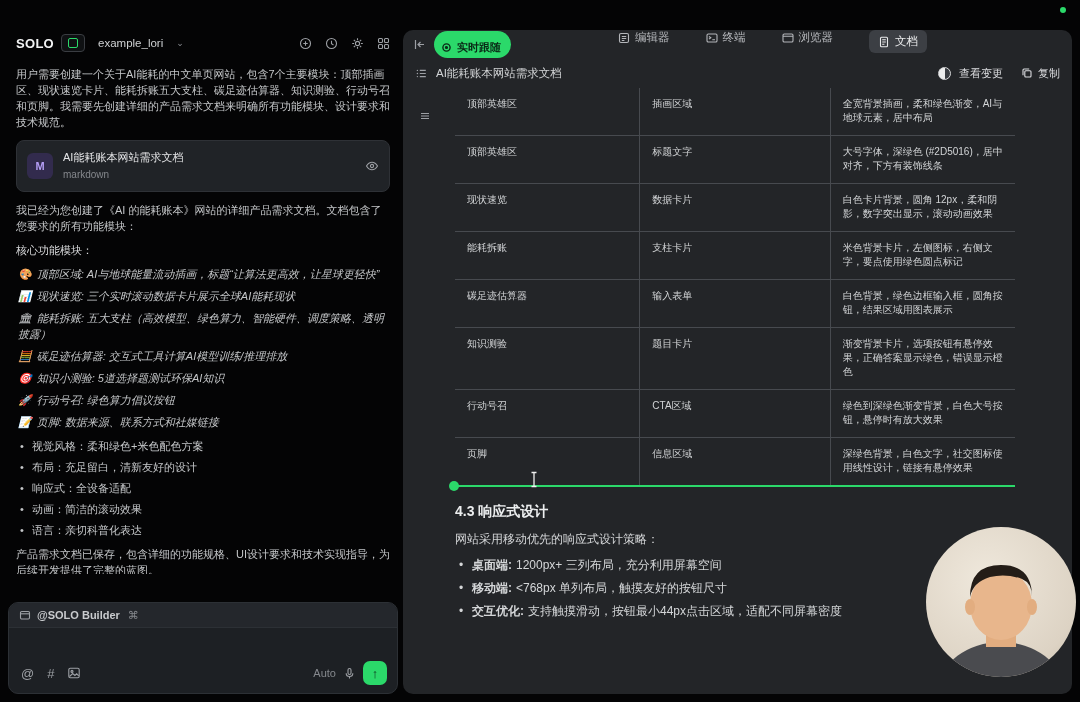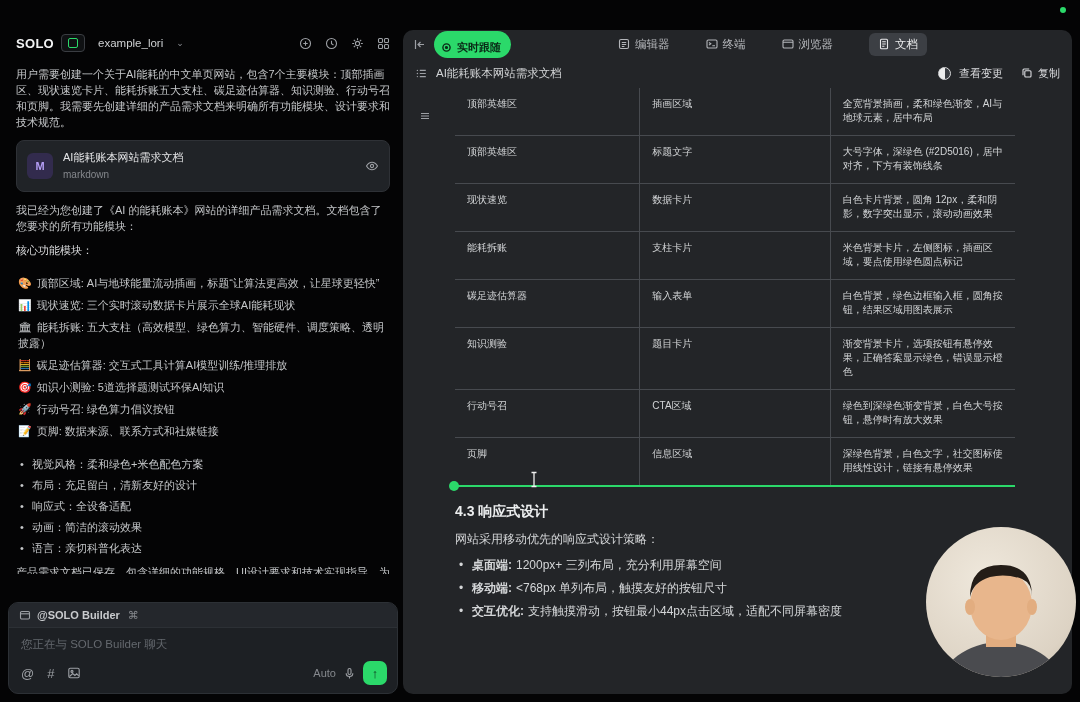--- a/index.html
+++ b/index.html
@@ -27,21 +27,21 @@
   .chat{position:absolute;top:28px;left:0;right:0;bottom:120px;overflow:hidden;padding:0 8px;font-size:11px;line-height:16px;color:#c5c7c9;}
   .chat p{margin:8px 0;}
   .strong{color:#dadbdd;}
 
   .file-card{display:flex;align-items:center;gap:10px;background:#202327;border:1px solid #2e3136;border-radius:8px;padding:8px 10px;margin:10px 0;cursor:pointer;}
   .file-icon{width:26px;height:26px;border-radius:6px;background:#322b4d;color:#b49df5;display:flex;align-items:center;justify-content:center;font-weight:700;font-size:11px;flex:0 0 26px;}
   .file-title{font-size:11px;color:#e4e5e7;}
   .file-sub{font-size:10px;color:#85888d;margin-top:2px;}
   .file-eye{margin-left:auto;}
 
-  ul.modules{list-style:none;margin:17px 0;padding:0 0 0 2px;}
+  ul.modules{list-style:none;margin:8px 0;padding:0 0 0 2px;font-style:italic;}
   ul.modules li{margin:6px 0;}
   .emoji{margin-right:5px;}
 
   ul.plain{list-style:none;margin:6px 0;padding:0 0 0 4px;}
   ul.plain li{margin:5px 0;padding-left:12px;position:relative;}
   ul.plain li::before{content:"•";position:absolute;left:0;color:#c5c7c9;}
 
   .composer{position:absolute;left:0;right:0;bottom:0;height:92px;background:#1d2024;border:1px solid #2c3035;border-radius:10px;box-sizing:border-box;}
   .chipbar{height:24px;display:flex;align-items:center;gap:6px;padding:0 10px;background:#24272c;border-radius:9px 9px 0 0;border-bottom:1px solid #2c3035;font-size:11px;color:#c9cbce;font-weight:600;}
   .cmd{color:#85888d;margin-left:2px;font-weight:400;}
@@ -49,21 +49,21 @@
   .composer-bar{position:absolute;left:12px;right:10px;bottom:8px;display:flex;align-items:center;gap:13px;}
   .glyph-btn{font-size:13px;color:#9da0a5;cursor:pointer;}
   .composer-right{margin-left:auto;display:flex;align-items:center;gap:7px;}
   .auto{font-size:11px;color:#85888d;}
   .send{width:24px;height:24px;border-radius:7px;background:#2bd96a;color:#0b2f1a;display:flex;align-items:center;justify-content:center;font-weight:700;font-size:13px;border:none;cursor:pointer;font-family:inherit;}
 
   
   .main{position:absolute;left:403px;top:30px;right:8px;bottom:8px;background:#232528;border-radius:10px;}
   .tabbar{display:flex;align-items:center;height:28px;padding:0 10px;gap:8px;position:relative;}
   .follow-pill{display:inline-flex;align-items:center;gap:5px;background:#2bd96a;color:#0a2b17;font-size:11px;font-weight:700;border-radius:20px;padding:9px 10px 3px 7px;cursor:pointer;}
-  .tabs-group{position:absolute;left:215px;top:0;height:28px;display:flex;gap:36px;align-items:center;}
+  .tabs-group{position:absolute;left:215px;top:0;height:28px;display:flex;gap:36px;align-items:flex-start;}
   .tab{display:flex;align-items:center;gap:5px;font-size:11.5px;color:#b4b6ba;cursor:pointer;}
   .tab.active{background:#3c3f44;color:#e9eaeb;border-radius:6px;padding:4px 9px;}
 
   .dochdr{display:flex;align-items:center;height:30px;padding:0 12px;gap:8px;color:#d2d4d6;font-size:11.5px;}
   .hdr-right{margin-left:auto;display:flex;align-items:center;gap:8px;font-size:11px;color:#dcdde0;}
   .half-toggle{width:13px;height:13px;border-radius:50%;background:linear-gradient(90deg,#eceded 50%,#3a3d42 50%);border:1px solid #d7d8da;box-sizing:border-box;cursor:pointer;}
   .view-changes{cursor:pointer;}
   .copy-btn{display:flex;align-items:center;gap:5px;margin-left:10px;color:#dcdde0;cursor:pointer;}
 
   .doc-body{position:absolute;top:58px;left:0;right:0;bottom:0;padding:0 57px 0 52px;color:#d4d6d8;}
@@ -180,21 +180,20 @@
     <div class="chipbar">
       <span class="icon">
         <svg width="12" height="12" viewBox="0 0 12 12" fill="none" stroke="currentColor" stroke-width="1.1">
             <rect x="1.5" y="2.5" width="9" height="7.5" rx="1.2"></rect>
             <path d="M1.5 4.8h9"></path>
           </svg>
       </span>
       <span>@SOLO Builder</span>
       <span class="cmd">⌘</span>
     </div>
-    <div class="composer-placeholder">您正在与 SOLO Builder 聊天</div>
     <div class="composer-bar">
       <span class="glyph-btn">@</span>
       <span class="glyph-btn">#</span>
       <span class="icon">
         <svg width="14" height="14" viewBox="0 0 14 14" fill="none" stroke="currentColor" stroke-width="1.1">
             <rect x="1.8" y="2.3" width="10.4" height="9.4" rx="1.5"></rect>
             <circle cx="5" cy="5.4" r="1"></circle>
             <path d="M2.5 10.5l3.2-3 2.2 2 1.8-1.7 2 2"></path>
           </svg>
       </span>
@@ -308,21 +307,21 @@
             <td>大号字体，深绿色 (#2D5016)，居中对齐，下方有装饰线条</td>
           </tr>
         <tr>
             <td>现状速览</td>
             <td>数据卡片</td>
             <td>白色卡片背景，圆角 12px，柔和阴影，数字突出显示，滚动动画效果</td>
           </tr>
         <tr>
             <td>能耗拆账</td>
             <td>支柱卡片</td>
-            <td>米色背景卡片，左侧图标，插画区域，要点使用绿色圆点标记</td>
+            <td>米色背景卡片，左侧图标，右侧文字，要点使用绿色圆点标记</td>
           </tr>
         <tr>
             <td>碳足迹估算器</td>
             <td>输入表单</td>
             <td>白色背景，绿色边框输入框，圆角按钮，结果区域用图表展示</td>
           </tr>
         <tr>
             <td>知识测验</td>
             <td>题目卡片</td>
             <td>渐变背景卡片，选项按钮有悬停效果，正确答案显示绿色，错误显示橙色</td>

